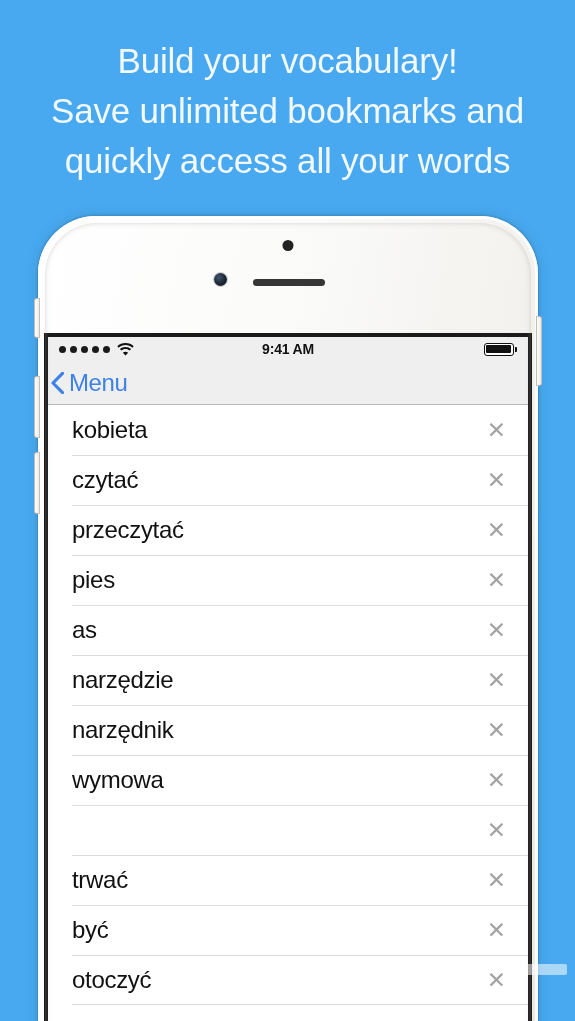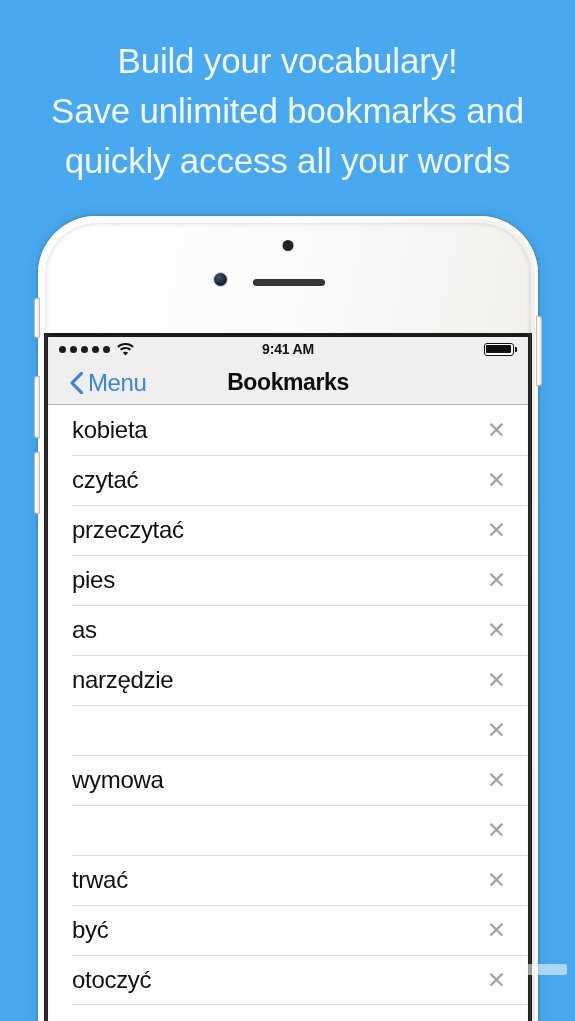--- a/index.html
+++ b/index.html
@@ -125,21 +125,21 @@
   #battery-cap { width:2px; height:5px; background:#111; margin-left:1.5px; border-radius:0 1px 1px 0; }
 
   
   #nav-bar {
     position:relative;
     height:44px;
     background:#efeff0;
     border-bottom:1px solid #b9b9bb;
     display:flex;
     align-items:center;
-    padding:0 22px;
+    padding:0 3px;
   }
   #back-button {
     display:flex; align-items:center; gap:5px;
     color:#3C82E7; font-size:24px; letter-spacing:-0.4px;
   }
   #nav-title {
     position:absolute; left:0; right:0;
     text-align:center;
     font-size:23px; font-weight:bold; color:#0d0d0d;
     letter-spacing:-0.4px;
@@ -234,21 +234,20 @@
       </div>
     </div>
 
     <div id="nav-bar">
       <div id="back-button">
         <svg width="13" height="22" viewBox="0 0 13 22">
           <path d="M11.5 1.3L2 11l9.5 9.7" stroke="#3C82E7" stroke-width="3.2" fill="none" stroke-linecap="round" stroke-linejoin="round"></path>
         </svg>
         <span>Menu</span>
       </div>
-      <div id="nav-title">Bookmarks</div>
     </div>
 
     <div id="bookmarks-list">
 
       <div class="bookmark-row">
         <span class="bookmark-word">kobieta</span>
         <span class="delete-icon">✕</span>
       </div>
       <div class="bookmark-row">
         <span class="bookmark-word">czytać</span>
@@ -264,20 +263,21 @@
       </div>
       <div class="bookmark-row">
         <span class="bookmark-word">as</span>
         <span class="delete-icon">✕</span>
       </div>
       <div class="bookmark-row">
         <span class="bookmark-word">narzędzie</span>
         <span class="delete-icon">✕</span>
       </div>
       <div class="bookmark-row">
+        <span class="bookmark-word">narzędnik</span>
         <span class="delete-icon">✕</span>
       </div>
       <div class="bookmark-row">
         <span class="bookmark-word">wymowa</span>
         <span class="delete-icon">✕</span>
       </div>
       <div class="bookmark-row">
         <span class="delete-icon">✕</span>
       </div>
       <div class="bookmark-row">

